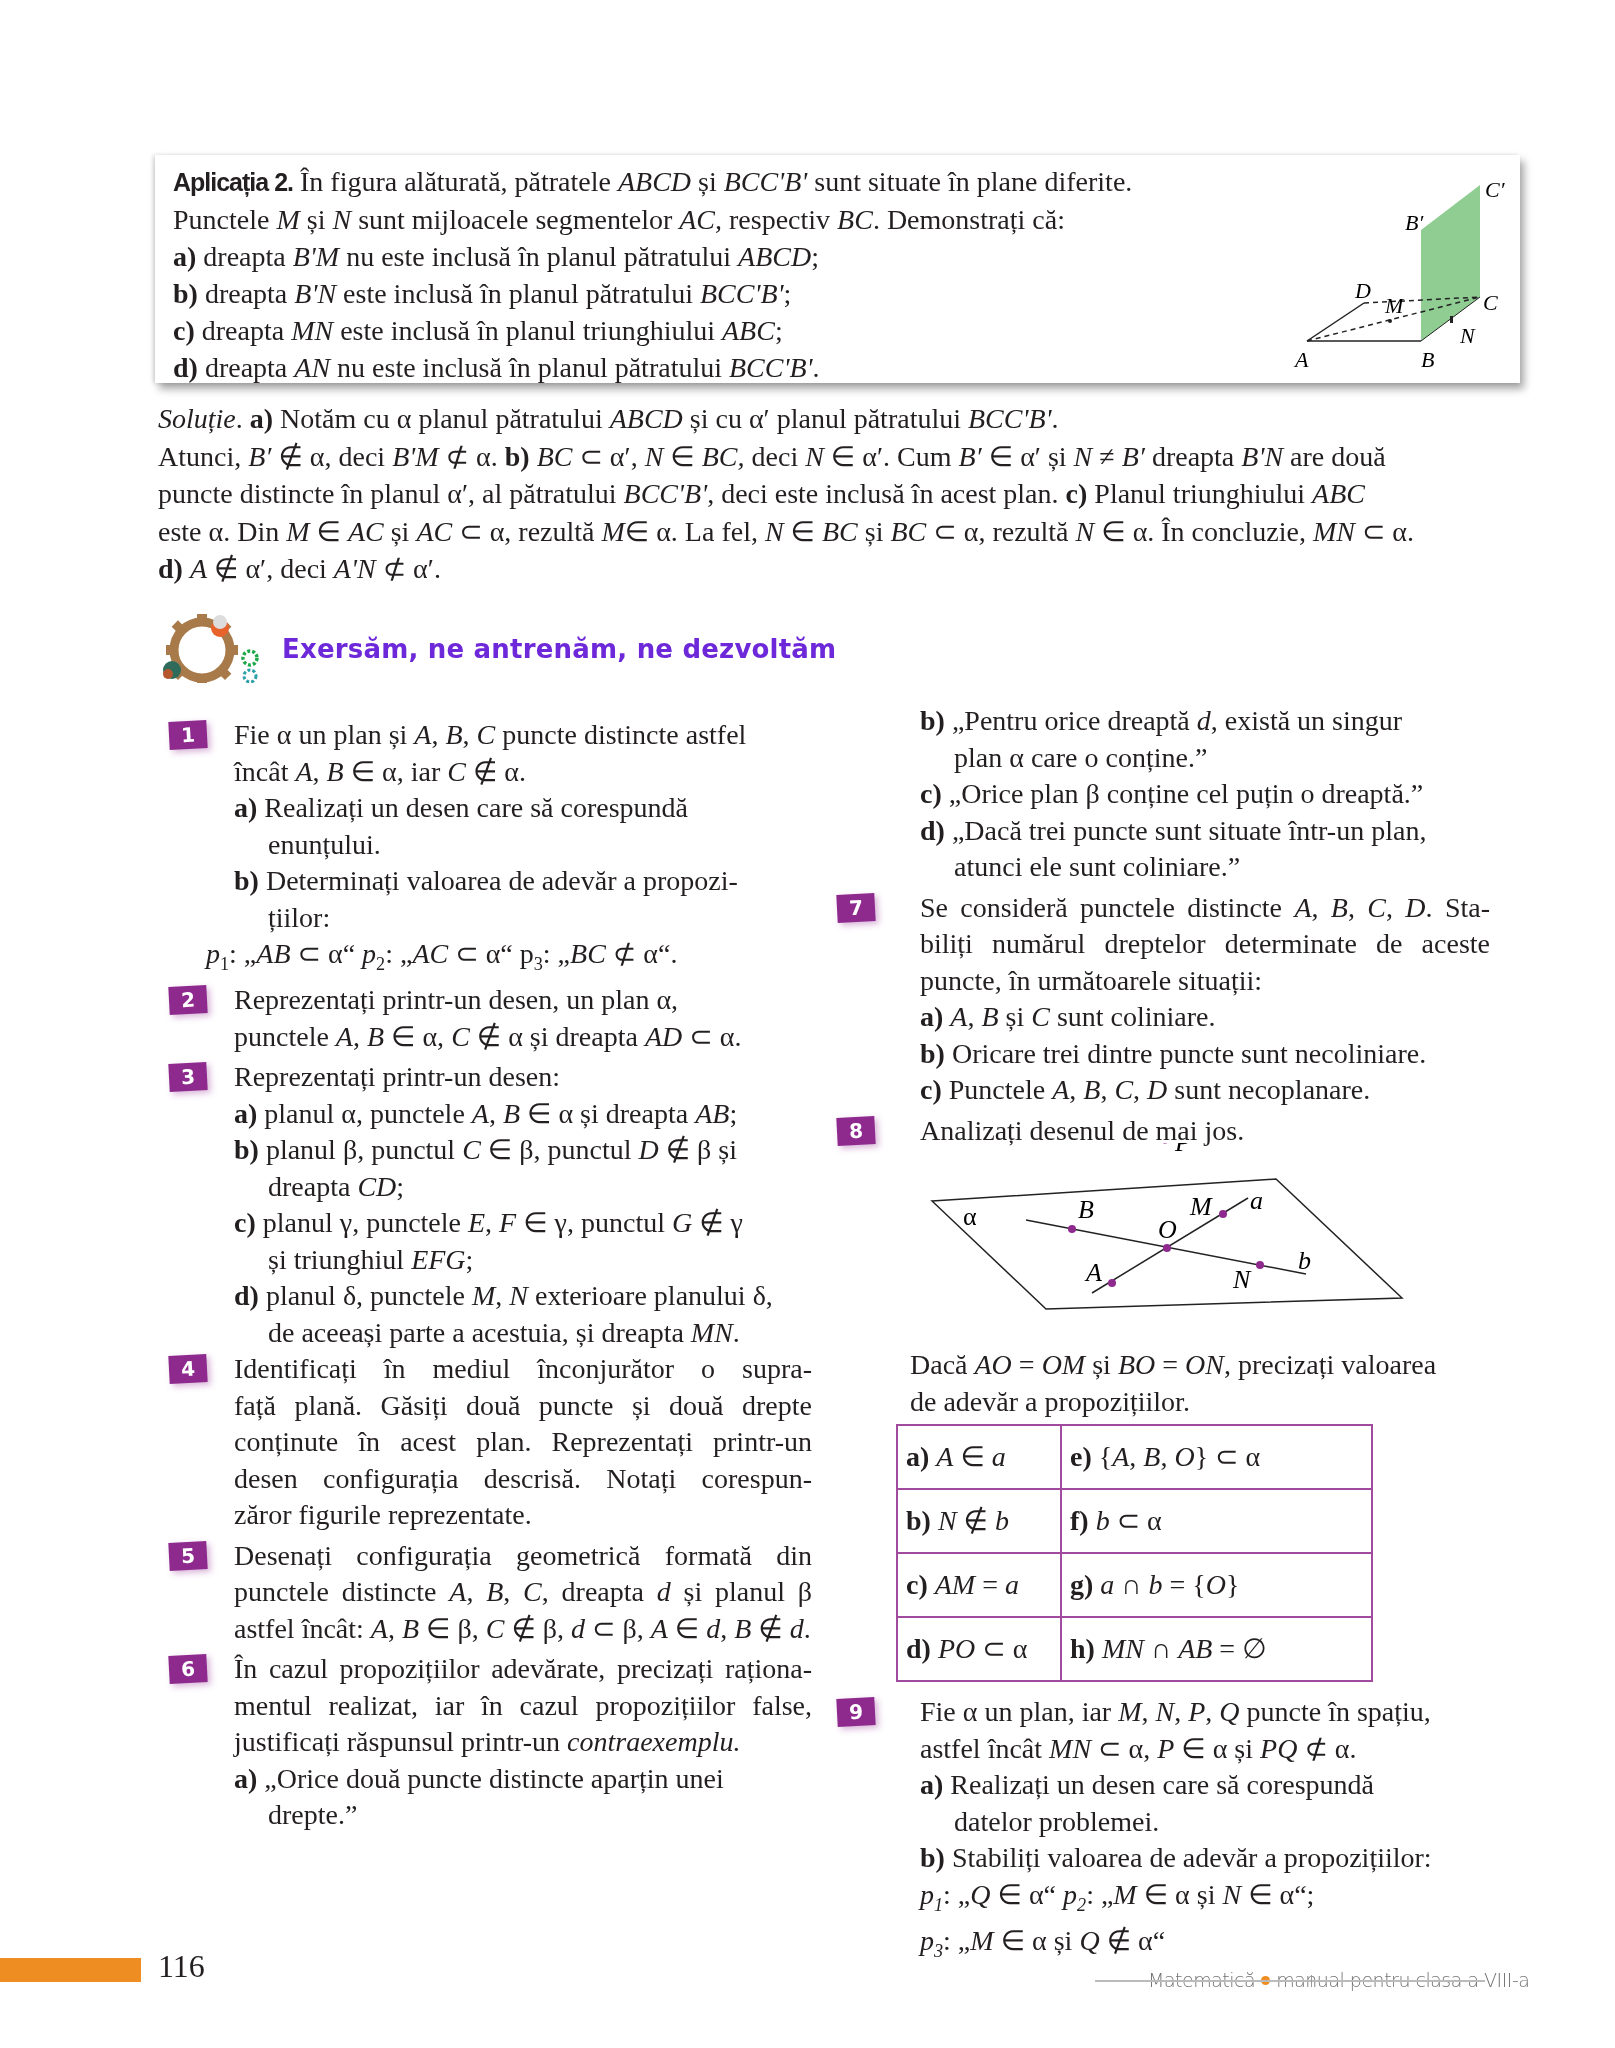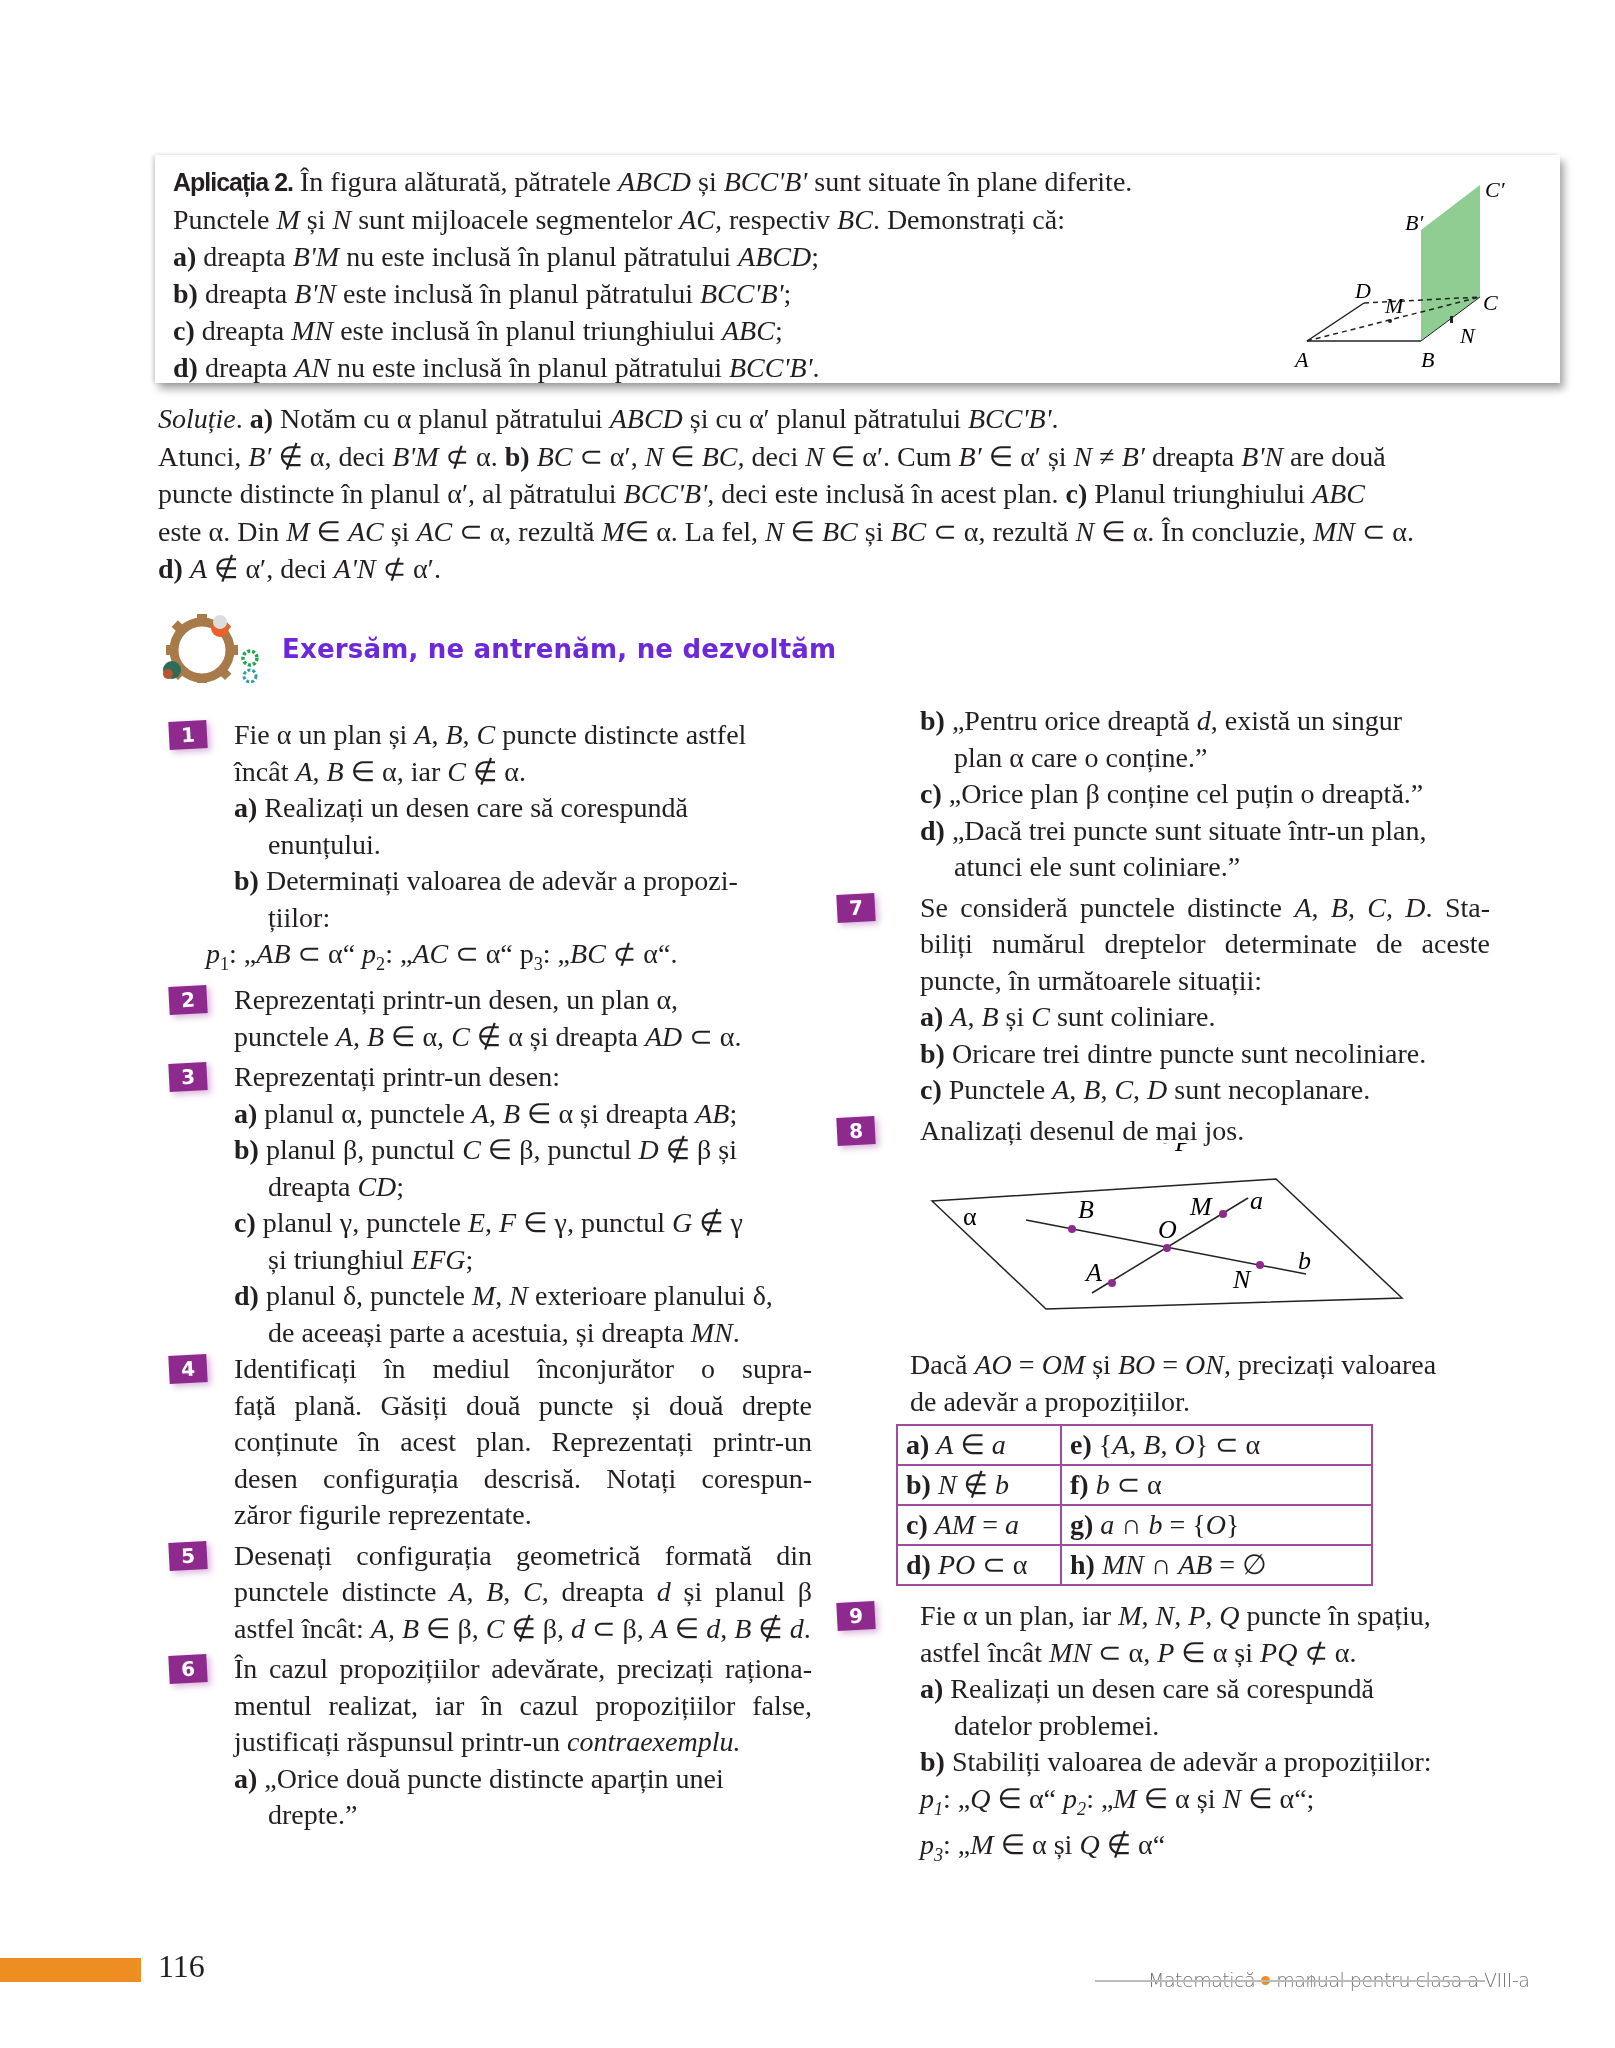--- a/index.html
+++ b/index.html
@@ -3,21 +3,21 @@
 <meta charset="utf-8">
 <style>
   html, body { margin:0; padding:0; background:#fff; }
   body { width:1615px; height:2048px; position:relative; overflow:hidden;
          font-family:"Liberation Serif", serif; color:#231f20; }
   i, .it { font-style:italic; }
   b { font-weight:bold; }
 
   
   .app-box { position:absolute; left:155px; top:155px; width:1365px; height:228px;
-             background:#fff; box-shadow: 4px 6px 8px rgba(0,0,0,0.35), -2px 0 4px rgba(0,0,0,0.15); padding-left: 40px; }
+             background:#fff; box-shadow: 4px 6px 8px rgba(0,0,0,0.35), -2px 0 4px rgba(0,0,0,0.15); }
   .app-text { position:absolute; left:18px; top:8px; width:1050px; font-size:28px; line-height:37px; }
   .app-text .line { white-space:nowrap; }
   .app-title { font-family:"Liberation Sans", sans-serif; font-weight:bold; font-size:25px; letter-spacing:-1px; }
   .app-fig { position:absolute; left:1080px; top:5px; width:280px; height:220px; }
 
   
   .solution { position:absolute; left:158px; top:400px; width:1345px; font-size:28px; line-height:37.5px; text-align:justify; }
   .solution .line { white-space:nowrap; }
 
   
@@ -35,21 +35,21 @@
               transform:rotate(-3deg); box-shadow:3px 3px 6px rgba(142,42,142,0.35); }
   .ex-body { margin-left:62px; }
   .indent { padding-left:34px; }
   .just { text-align:justify; text-align-last:justify; }
   .ln { white-space:nowrap; }
 
   
   .fig8 { position:relative; width:560px; height:180px; margin-left:0px; }
   
   .tt { border-collapse:collapse; margin-left:62px; margin-top:4px; }
-  .tt td { border:2px solid #a04aa0; height:38px; padding:0 8px; font-size:28px; line-height:34px; white-space:nowrap; }
+  .tt td { border:2px solid #a04aa0; height:38px; padding:12px 8px; font-size:28px; line-height:34px; white-space:nowrap; }
   .tt td.c1 { width:146px; }
   .tt td.c2 { width:293px; }
 
   
   .foot-bar { position:absolute; left:0; top:1958px; width:141px; height:24px; background:#ee8e22; }
   .page-num { position:absolute; left:158px; top:1948px; font-size:32px; color:#231f20; }
   .foot-text { position:absolute; left:1148px; top:1952px; font-family:"DejaVu Sans", sans-serif; font-size:19px;
                color:#737373; letter-spacing:-0.5px; font-weight:200;margin-top:17px; }
   .foot-dot { display:inline-block; width:9px; height:9px; border-radius:50%; background:#ee8e22; margin:0 6px 2px; vertical-align:middle; }
   .foot-line { position:absolute; left:1095px; top:1980px; width:390px; height:1.5px; background:#bbb; }

